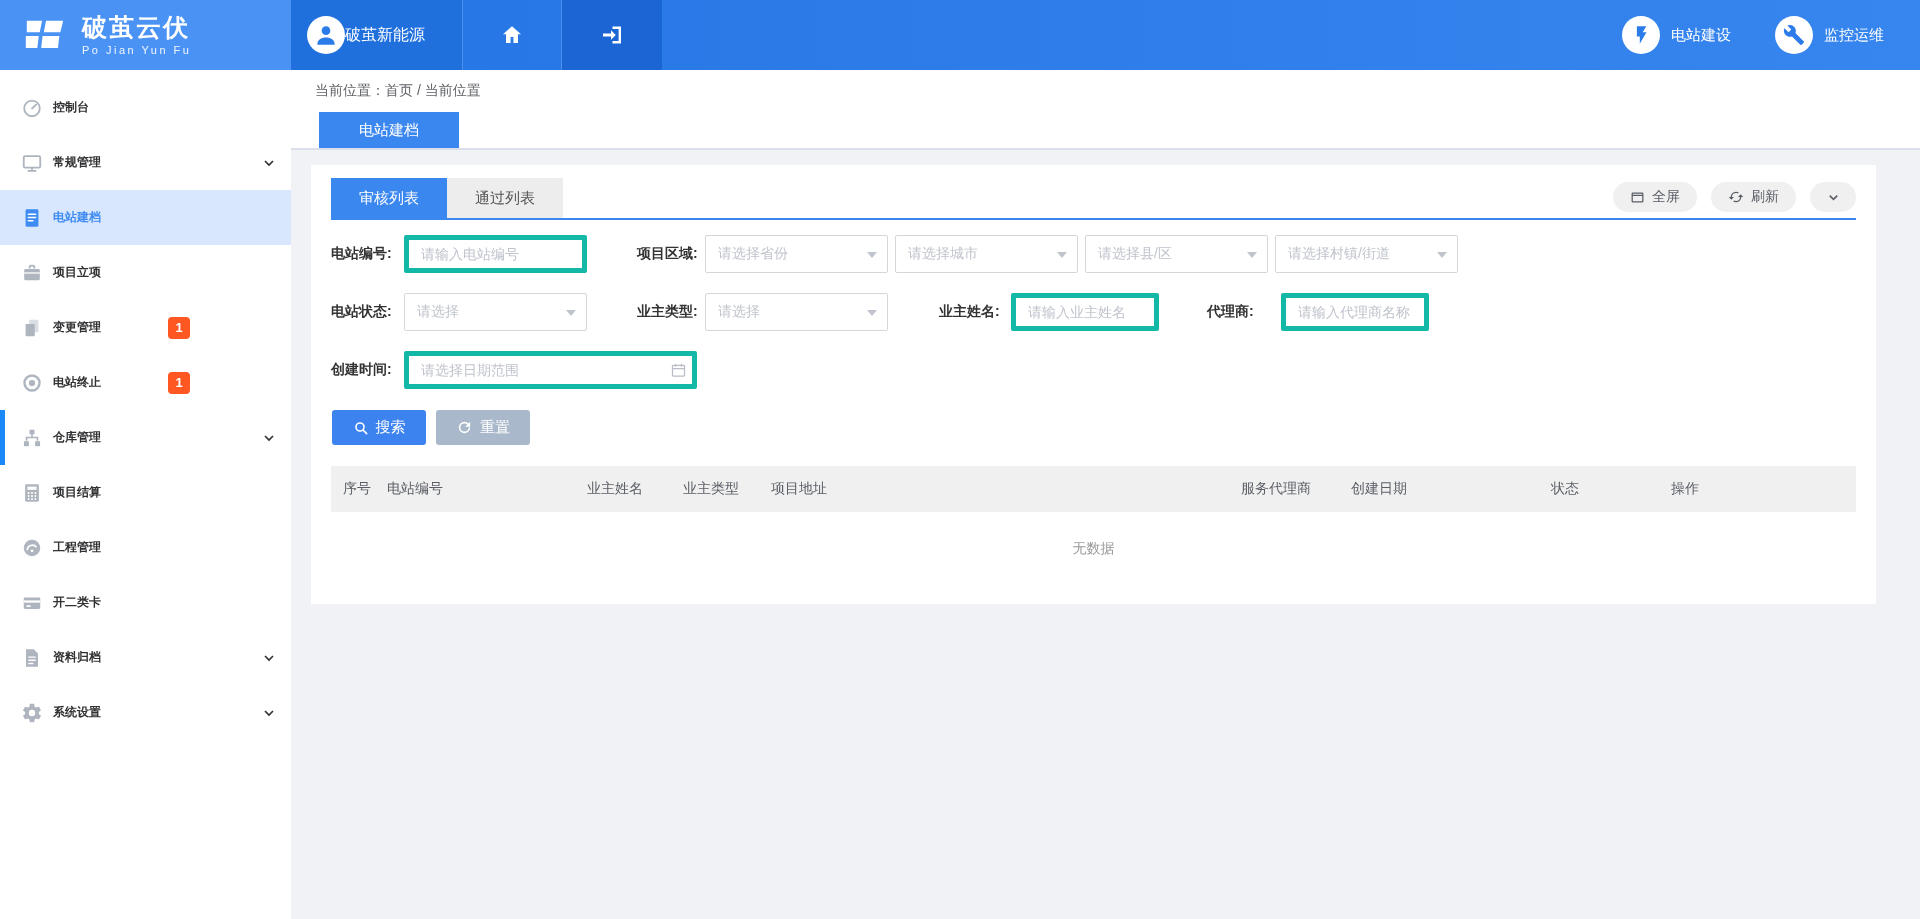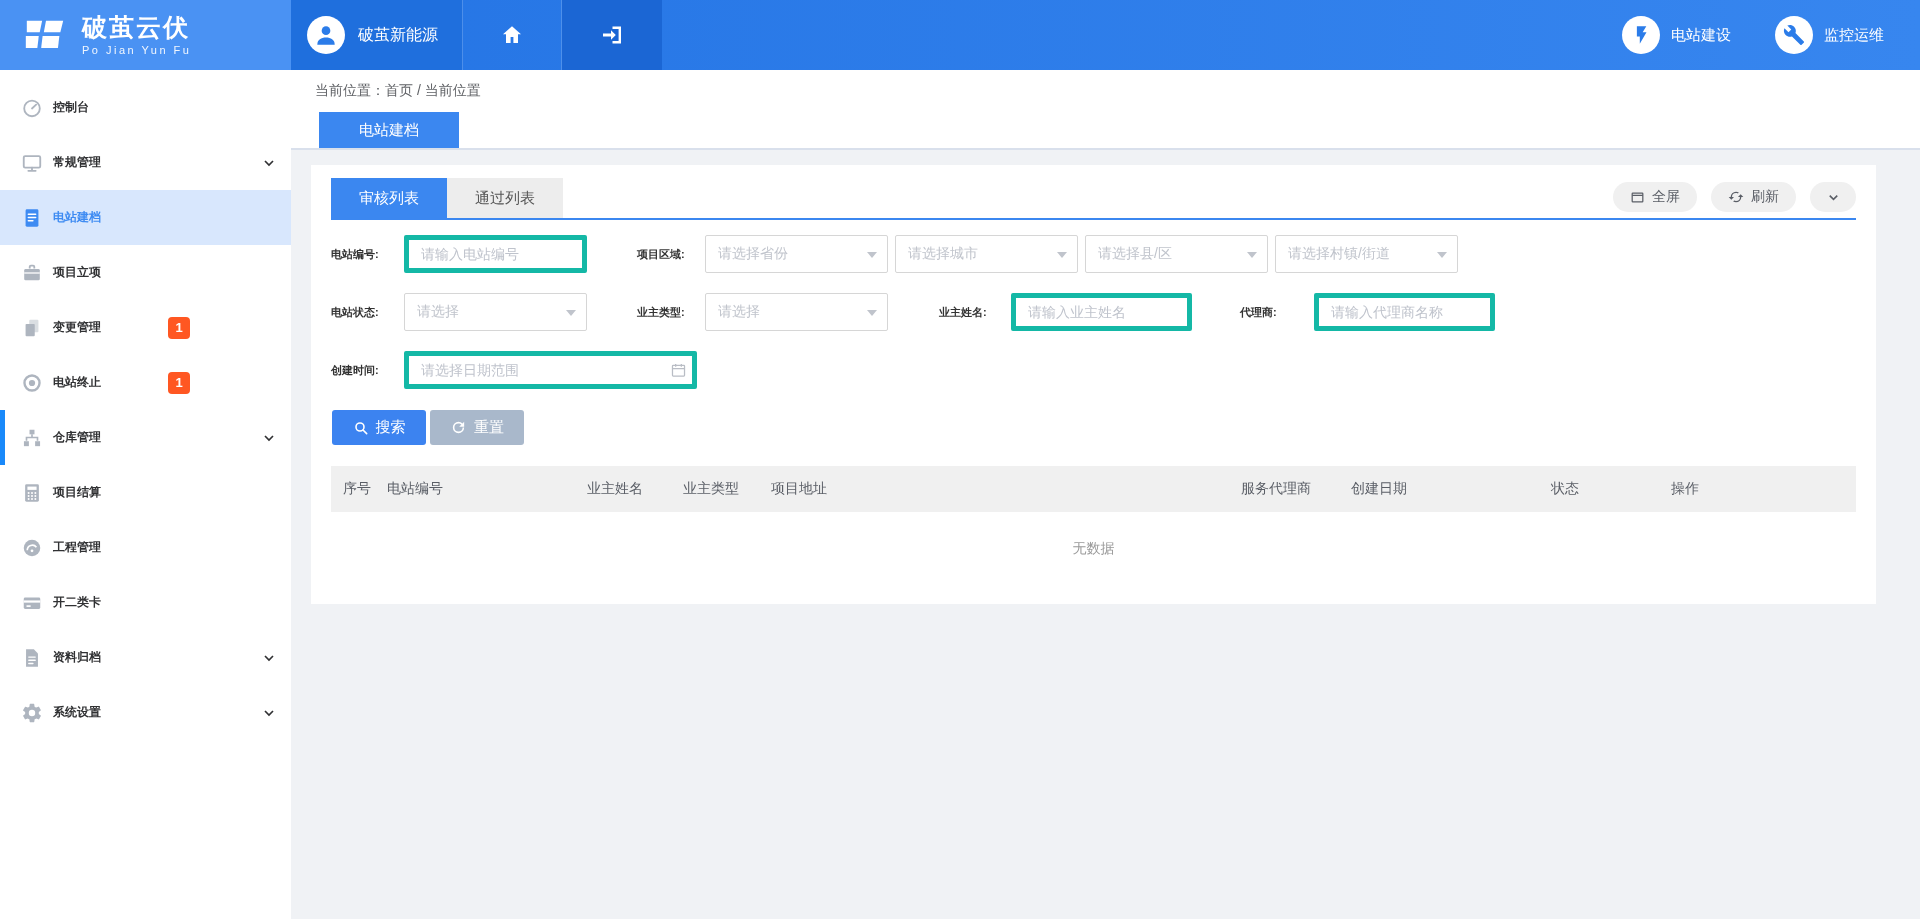--- a/index.html
+++ b/index.html
@@ -5,21 +5,21 @@
   * { margin:0; padding:0; box-sizing:border-box; }
   html,body { font-family:"Liberation Sans","DejaVu Sans",sans-serif; }
   .app { position:relative; width:1920px; height:919px; background:#F0F2F5; overflow:hidden; }
 
   
   .hdr { position:absolute; top:0; left:0; width:1920px; height:70px;
          background:linear-gradient(90deg,#2272E3 0%,#3786EF 100%); display:flex; align-items:stretch; }
   .hdr-logo { width:291px; background:#4A92F3; display:flex; align-items:center; padding-left:22px; gap:14px; flex:none; cursor:pointer; }
   .logo-title { color:#fff; font-size:25px; font-weight:bold; letter-spacing:2px; line-height:1.1; }
   .logo-sub { color:rgba(255,255,255,.92); font-size:11px; letter-spacing:2.5px; margin-top:2px; }
-  .hdr-user { width:171px; background:#1F6FDD; display:flex; align-items:center; gap:13px; padding-left:16px; flex:none; cursor:pointer; }
+  .hdr-user { width:171px; background:#1F6FDD; display:flex; align-items:center; padding-left:16px; flex:none; cursor:pointer; }
   .avatar { width:38px; height:38px; border-radius:50%; background:#fff; display:flex; align-items:center; justify-content:center; flex:none; }
   .hdr-user-name { color:#fff; font-size:16px; white-space:nowrap; }
   .hdr-sq { width:100px; display:flex; align-items:center; justify-content:center; flex:none; cursor:pointer; }
   .hdr-home { border-left:1px solid rgba(255,255,255,.18); border-right:1px solid rgba(255,255,255,.18); }
   .hdr-signin { background:#1B66D4; }
   .hdr-right { margin-left:auto; display:flex; align-items:center; gap:44px; padding-right:36px; }
   .hdr-nav { display:flex; align-items:center; gap:11px; cursor:pointer; }
   .hdr-nav .circle { width:38px; height:38px; border-radius:50%; background:#fff; display:flex; align-items:center; justify-content:center; }
   .hdr-nav-label { color:#fff; font-size:15px; white-space:nowrap; }
 
@@ -48,37 +48,37 @@
   .ptab { height:40px; padding:0 28px; font-size:15px; display:flex; align-items:center; cursor:pointer; background:#EDEDED; color:#555; }
   .ptab.active { background:#3B87F0; color:#fff; }
   .panel-tools { margin-left:auto; display:flex; align-items:center; gap:14px; margin-top:4px; }
   .pill { height:30px; padding:0 17px; border-radius:15px; background:#F0F0F0; color:#5A5E66; font-size:14px;
           display:flex; align-items:center; gap:7px; cursor:pointer; border:none; }
   .pill.sq { padding:0; width:46px; justify-content:center; }
   .blue-line { height:2px; background:#3B87F0; }
 
   .filters { padding-top:15px; }
   .f-row { display:flex; align-items:center; margin-bottom:20px; }
-  .f-label { font-size:11px; font-weight:600; color:#333; white-space:nowrap; }
+  .f-label { font-size:14px; font-weight:600; color:#333; white-space:nowrap; }
   .lw69 { width:73px; } .lw68 { width:68px; } .lw72 { width:72px; } .lw74 { width:74px; }
   .gap50 { width:50px; flex:none; } .gap51 { width:51px; flex:none; } .gap48 { width:48px; flex:none; }
   .f-input { height:38px; border:5px solid #14b8a6; border-radius:2px; padding:0 12px; font-size:14px; color:#333;
              font-family:inherit; outline:none; background:#fff; }
   .f-input::placeholder { color:#BFC3CC; }
-  .w183 { width:183px; } .w181 { width:181px; } .w293 { width:293px; }
+  .w183 { width:183px; } .w181 { width:148px; } .w293 { width:293px; }
   .f-select { height:38px; border:1px solid #D6D6D6; border-radius:2px; padding:0 26px 0 12px; background:#fff;
               display:flex; align-items:center; position:relative; cursor:pointer; }
   .f-select .sel-text { font-size:14px; color:#C0C4CC; white-space:nowrap; overflow:hidden; }
   .caret { position:absolute; right:10px; top:50%; margin-top:-2px; width:0; height:0;
            border-left:5px solid transparent; border-right:5px solid transparent; border-top:6px solid #C0C4CC; }
   .sel-gap { width:7px; flex:none; }
   .date-wrap { position:relative; }
   .date-wrap .cal { position:absolute; right:10px; top:50%; transform:translateY(-50%); color:#B9BDC5; pointer-events:none; }
 
-  .btn-row { display:flex; gap:4px; padding:1px 0 0 1px;font-family:Liberation Mono, monospace; }
+  .btn-row { display:flex; gap:10px; padding:1px 0 0 1px;font-family:Liberation Mono, monospace; }
   .btn { height:35px; width:94px; border:none; border-radius:3px; color:#fff; font-size:15px; font-family:inherit;
          display:flex; align-items:center; justify-content:center; gap:7px; cursor:pointer; }
   .btn-search { background:#3C83F0; }
   .btn-reset { background:#A9B8CB; }
 
   .tbl-head { margin-top:21px; height:46px; background:#F0F0F0; display:grid;
               grid-template-columns:44px 200px 96px 88px 470px 110px 200px 120px 1fr; align-items:center; }
   .th { font-size:14px; color:#5A5E66; padding-left:12px; white-space:nowrap; }
   .empty { text-align:center; color:#999; font-size:14px; padding:28px 0 46px; }
 

